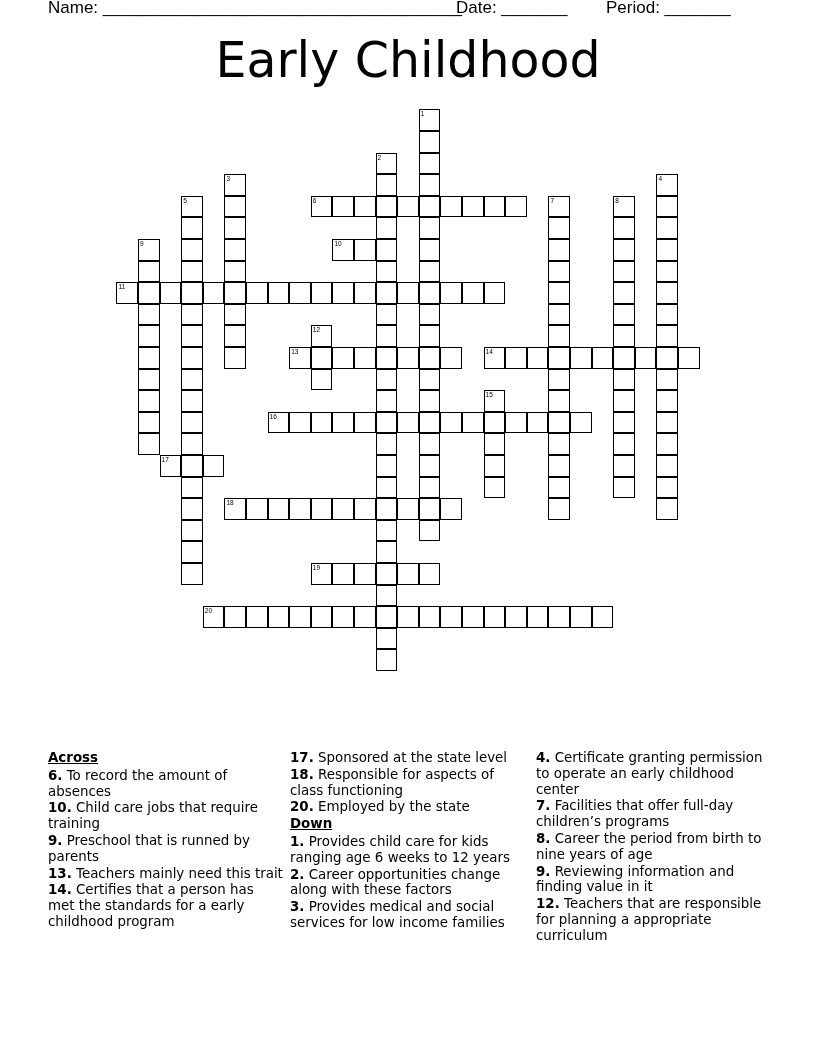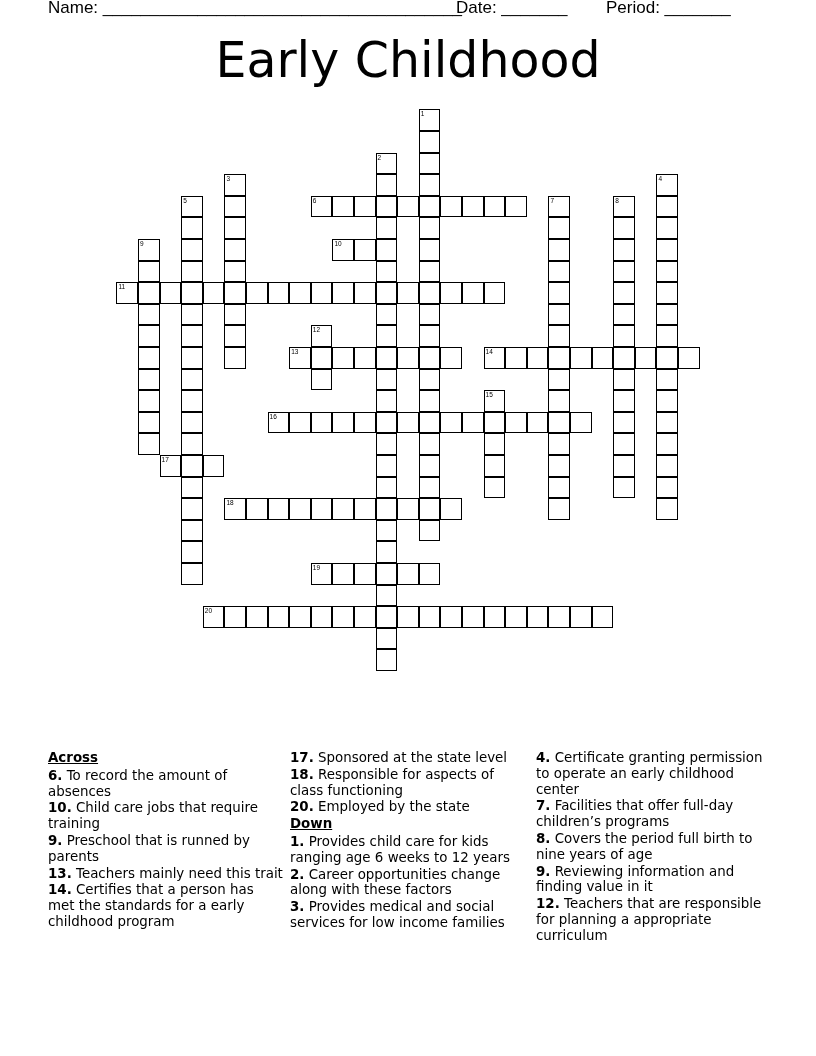--- a/index.html
+++ b/index.html
@@ -306,16 +306,16 @@
   <span class="clue"><b>20.</b> <span>Employed by the state</span></span>
   <span class="heading">Down</span>
   <span class="clue"><b>1.</b> <span>Provides child care for kids ranging age 6 weeks to 12 years</span></span>
   <span class="clue"><b>2.</b> <span>Career opportunities change along with these factors</span></span>
   <span class="clue"><b>3.</b> <span>Provides medical and social services for low income families</span></span>
 </div>
 
 <div class="clues col3">
   <span class="clue"><b>4.</b> <span>Certificate granting permission to operate an early childhood center</span></span>
   <span class="clue"><b>7.</b> <span>Facilities that offer full-day children’s programs</span></span>
-  <span class="clue"><b>8.</b> <span>Covers the period full birth to nine years of age</span></span>
+  <span class="clue"><b>8.</b> <span>Career the period from birth to nine years of age</span></span>
   <span class="clue"><b>9.</b> <span>Reviewing information and finding value in it</span></span>
   <span class="clue"><b>12.</b> <span>Teachers that are responsible for planning a appropriate curriculum</span></span>
 </div>
 
 </body></html>

